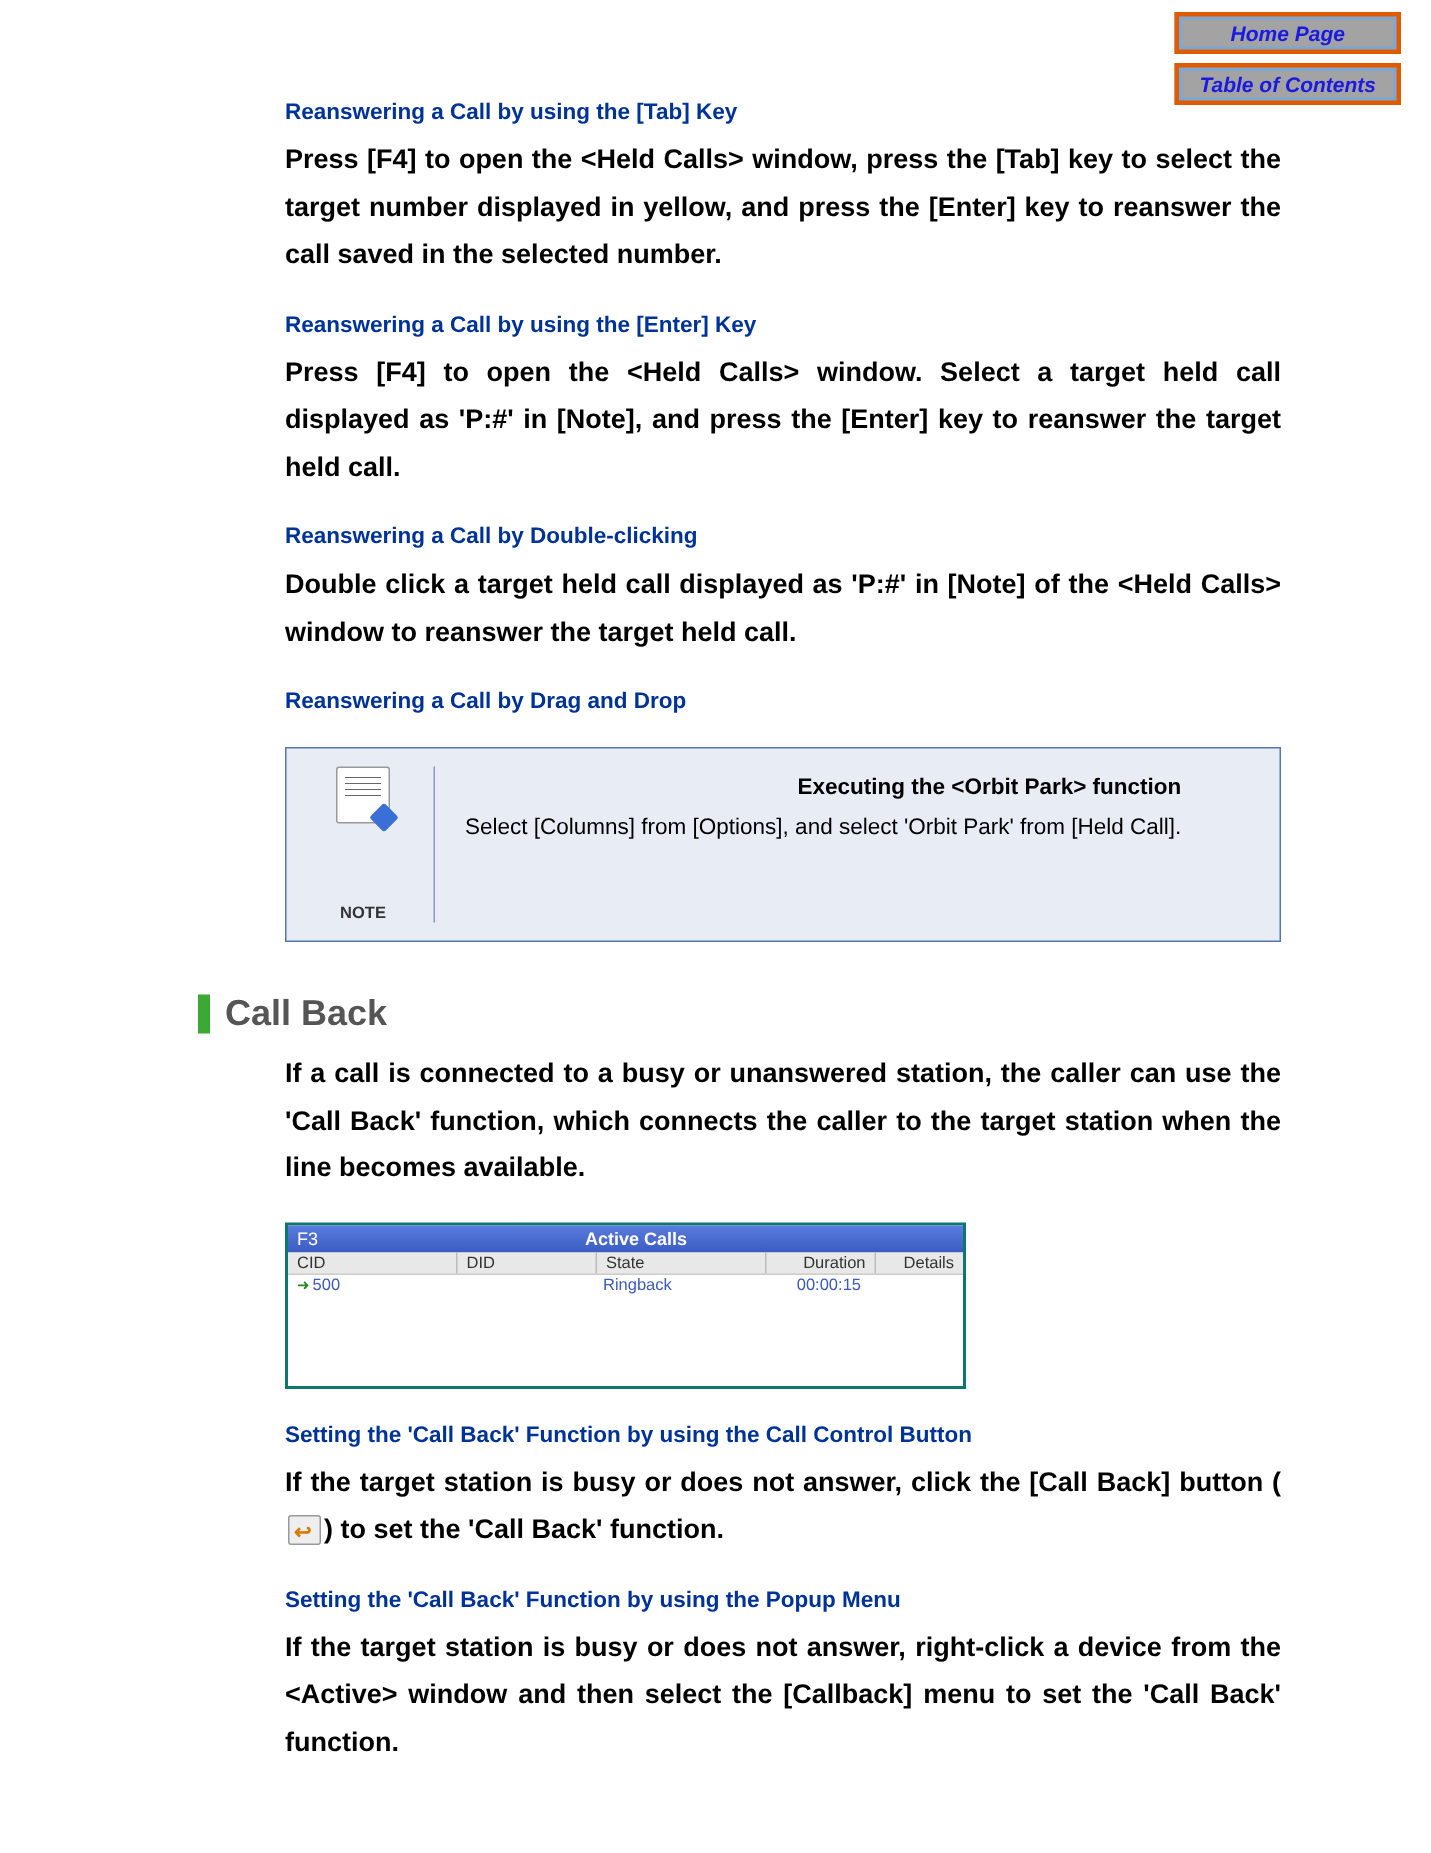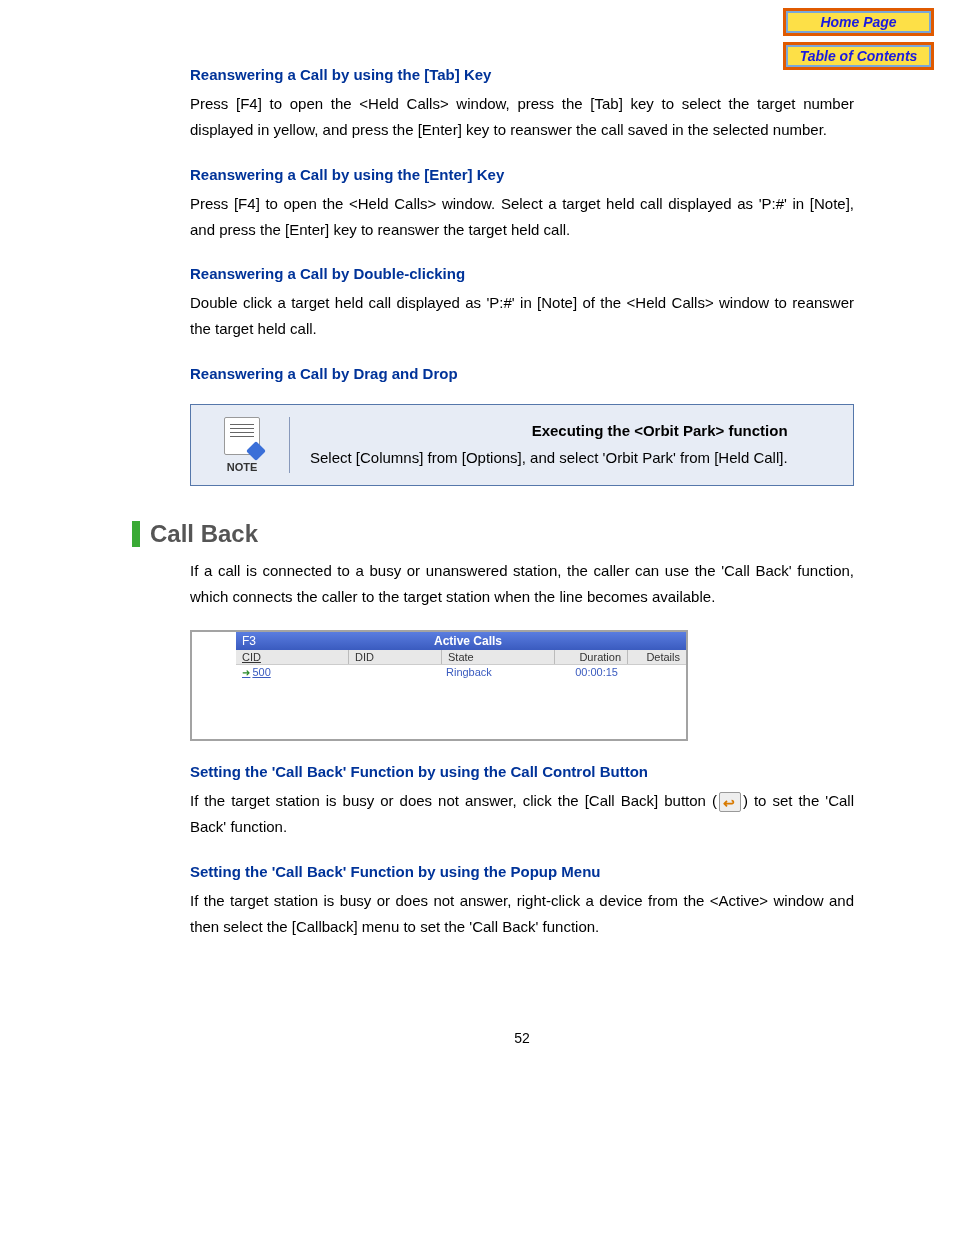--- a/index.html
+++ b/index.html
@@ -27,57 +27,59 @@
   }
   .nav-btn {
     width: 145px;
     padding: 3px 0;
     text-align: center;
     font-family: Arial, sans-serif;
     font-weight: bold;
     font-style: italic;
     font-size: 14px;
     color: #1a1ae0;
-    background: #fde047;
+    background: #a3a3a3;
     border: 3px solid #e05a00;
     box-shadow: inset 0 0 0 2px #7aa7d9;
     cursor: pointer;
   }
   .content {
     margin-top: 56px;
     margin-left: 70px;
   }
   .subhead {
     color: #003399;
     font-weight: bold;
     font-size: 15px;
     margin: 22px 0 8px 0;
   }
   .para {
-    font-size: 15px;
+    font-size: 18px;
     line-height: 1.75;
     margin: 0 0 6px 0;
     text-align: justify;
+    font-weight: bold;
   }
   .note-box {
     margin-top: 22px;
     border: 1px solid #5577aa;
     background: #e7ecf5;
     display: flex;
     align-items: stretch;
     padding: 12px 16px;
   }
   .note-left {
     width: 70px;
     display: flex;
     flex-direction: column;
     align-items: center;
     border-right: 1px solid #8899bb;
     padding-right: 12px;
     margin-right: 20px;
+    gap: 48px;
   }
   .note-icon {
     width: 34px;
     height: 36px;
     background: #fff;
     border: 1px solid #999;
     border-radius: 2px;
     position: relative;
     margin-bottom: 6px;
   }
@@ -124,25 +126,24 @@
     margin-right: 10px;
   }
   .section-text {
     font-size: 24px;
     font-weight: bold;
     color: #555;
   }
   .window {
     margin-top: 20px;
     width: 450px;
-    border: 2px solid #a3a3a3;
+    border: 2px solid #0f766e;
     font-family: Tahoma, Arial, sans-serif;
     font-size: 11px;
     background: #fff;
-    padding-left: 44px;
   }
   .window-title {
     background: linear-gradient(#5a7de0, #3a5bbf);
     color: #fff;
     padding: 2px 6px;
     font-size: 12px;
     display: flex;
   }
   .window-title .wt-left { flex: 0 0 auto; }
   .window-title .wt-center { flex: 1; text-align: center; font-weight: bold; }
@@ -150,21 +151,21 @@
     display: flex;
     background: #e8e8e8;
     border-bottom: 1px solid #ccc;
   }
   .win-headers div {
     border-right: 1px solid #bbb;
     padding: 1px 6px;
     color: #333;
     font-size: 11px;
   }
-  .col-cid { width: 100px; text-decoration: underline; }
+  .col-cid { width: 100px; }
   .col-did { width: 80px; }
   .col-state { width: 100px; }
   .col-duration { width: 60px; text-align: right; }
   .col-details { flex: 1; border-right: none !important; text-align: right; }
   .win-row {
     display: flex;
     font-size: 11px;
   }
   .win-row div {
     padding: 1px 6px;

